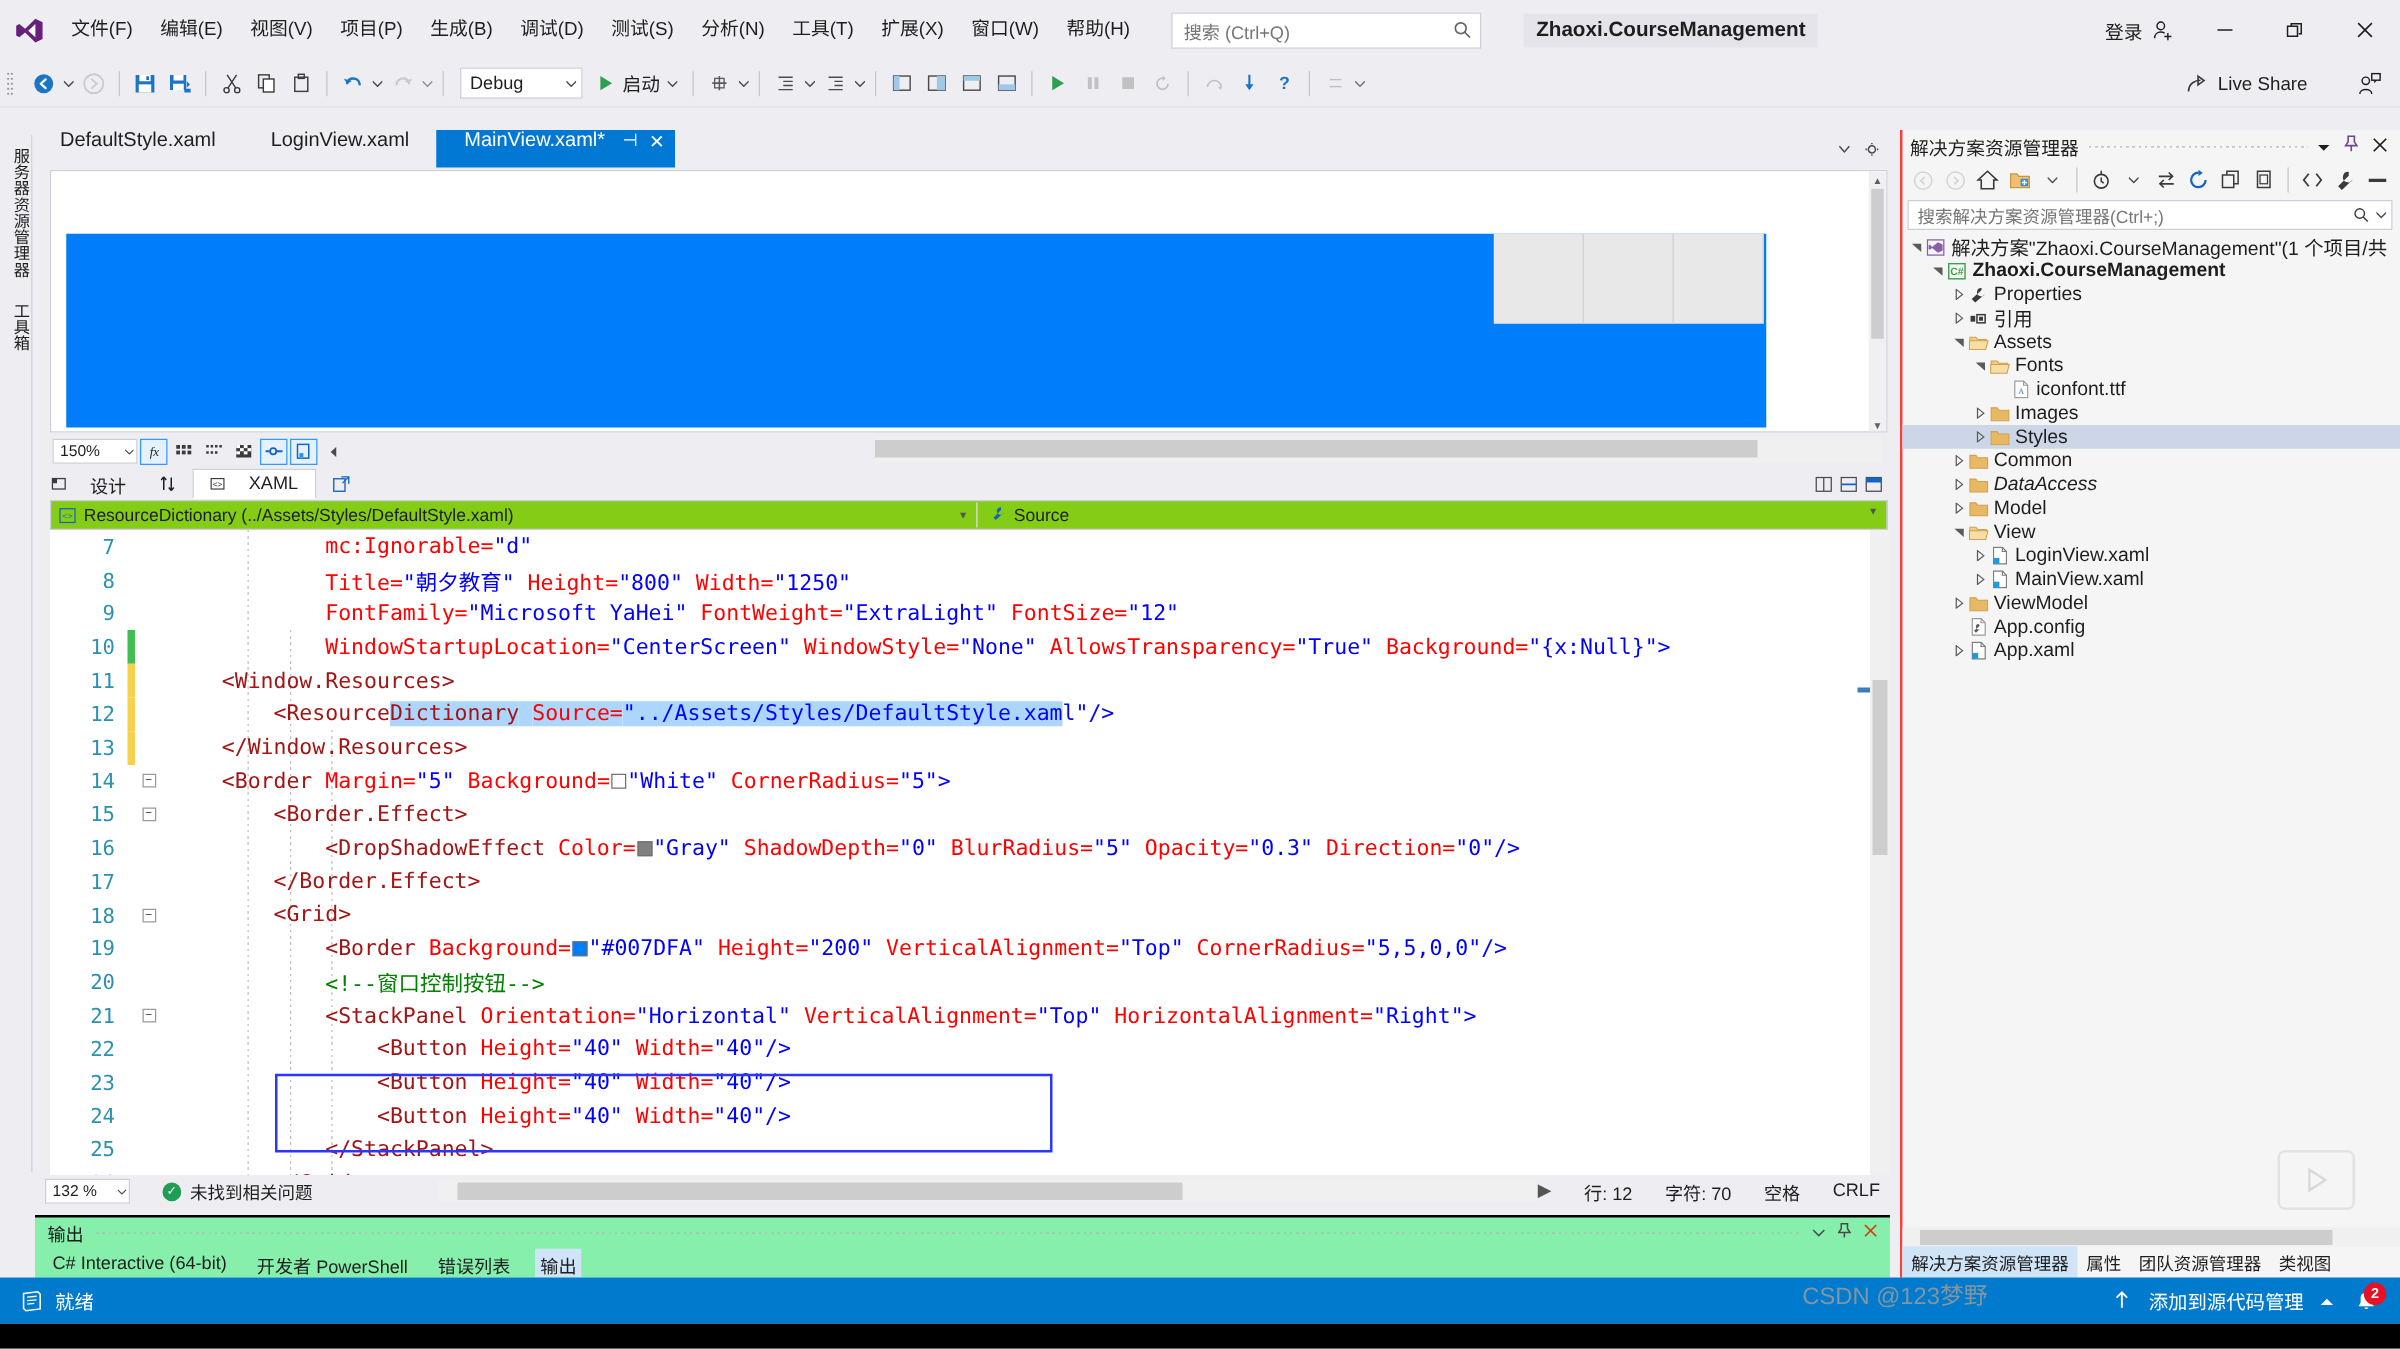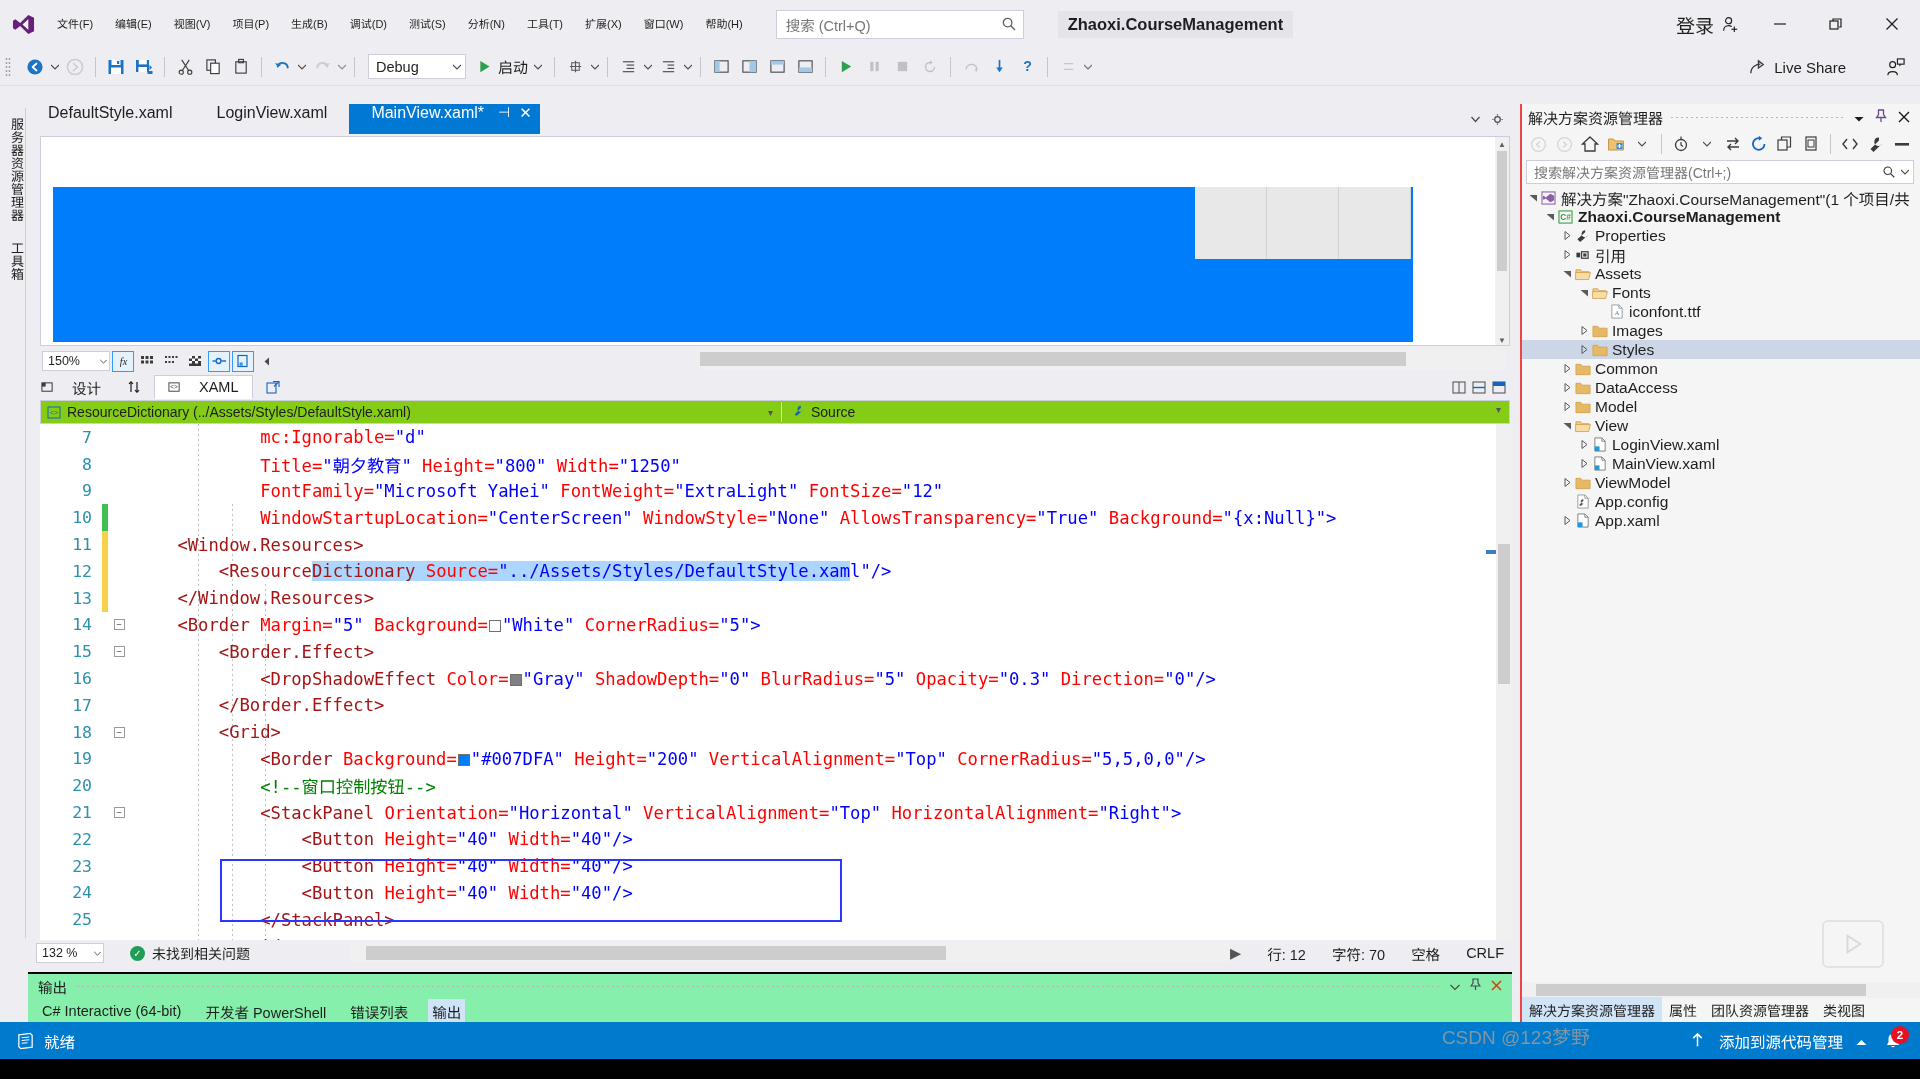--- a/index.html
+++ b/index.html
@@ -14,35 +14,35 @@
 
   
   .titlebar{
     position:absolute; left:0; top:0; width:1920px; height:48px;
     background:#eeeef2; display:flex; align-items:center;
   }
   .vs-logo{ width:46px; height:48px; display:flex; align-items:center; justify-content:center; }
   .vs-logo svg{ display:block; }
   .menu-items{ display:flex; align-items:center; height:48px; }
   .menu-item{
-    padding:0 11px; height:48px; line-height:48px; font-size:11px; color:#1e1e1e;
+    padding:0 11px; height:48px; line-height:48px; font-size:15px; color:#1e1e1e;
     white-space:nowrap; cursor:default;
   }
   .search-box{
     margin-left:22px; width:248px; height:29px; background:#fff; border:1px solid #cccedb;
     display:flex; align-items:center; padding:0 6px 0 9px; position:relative;
   }
   .search-box .ph{ font-size:14.5px; color:#767676; flex:1; white-space:nowrap; }
   .search-box .mag{ width:16px; height:16px; opacity:.8; }
   .app-title{
     margin-left:34px; font-size:16.5px; font-weight:bold; color:#1e1e1e;
     background:#e4e4ea; padding:4px 10px; white-space:nowrap;
   }
   .tb-right{ position:absolute; right:0; top:0; height:48px; display:flex; align-items:center; }
-  .signin{ display:flex; align-items:center; gap:7px; padding:0 12px; height:48px; font-size:19px; cursor:default;}
+  .signin{ display:flex; align-items:center; gap:7px; padding:0 12px; height:48px; font-size:15px; cursor:default;}
   .wctl{ width:56px; height:48px; display:flex; align-items:center; justify-content:center; cursor:default; }
 
   
   .toolbar{
     position:absolute; left:0; top:48px; width:1920px; height:38px;
     background:#eeeef2; display:flex; align-items:center; border-bottom:1px solid #e0e0e6;
   }
   .grip{ width:12px; height:22px; margin:0 4px 0 5px; display:flex; align-items:center;}
   .tb-btn{
     width:28px; height:28px; display:flex; align-items:center; justify-content:center;
@@ -1119,21 +1119,21 @@
               <path d="M2 0.5 L7 4.5 L2 8.5 Z" fill="none" stroke="#5a5a5a" stroke-width="1"></path>
             </svg>
           </span>
           <span class="ticon">
             <svg width="16" height="14" viewBox="0 0 17 14">
               <path d="M1 2 h5 l1.6 2 h8.4 v9 h-15 z" fill="#e8b964" stroke="#d4a04b" stroke-width="0.9"></path>
             </svg>
           </span>
           <span class="tlabel">Common</span>
         </div>
-        <div class="tr" style="padding-left: 38px;">
+        <div class="tr" style="padding-left: 38px; font-style: italic;">
           <span class="tw">
             <svg width="9" height="9" viewBox="0 0 9 9">
               <path d="M2 0.5 L7 4.5 L2 8.5 Z" fill="none" stroke="#5a5a5a" stroke-width="1"></path>
             </svg>
           </span>
           <span class="ticon">
             <svg width="16" height="14" viewBox="0 0 17 14">
               <path d="M1 2 h5 l1.6 2 h8.4 v9 h-15 z" fill="#e8b964" stroke="#d4a04b" stroke-width="0.9"></path>
             </svg>
           </span>

